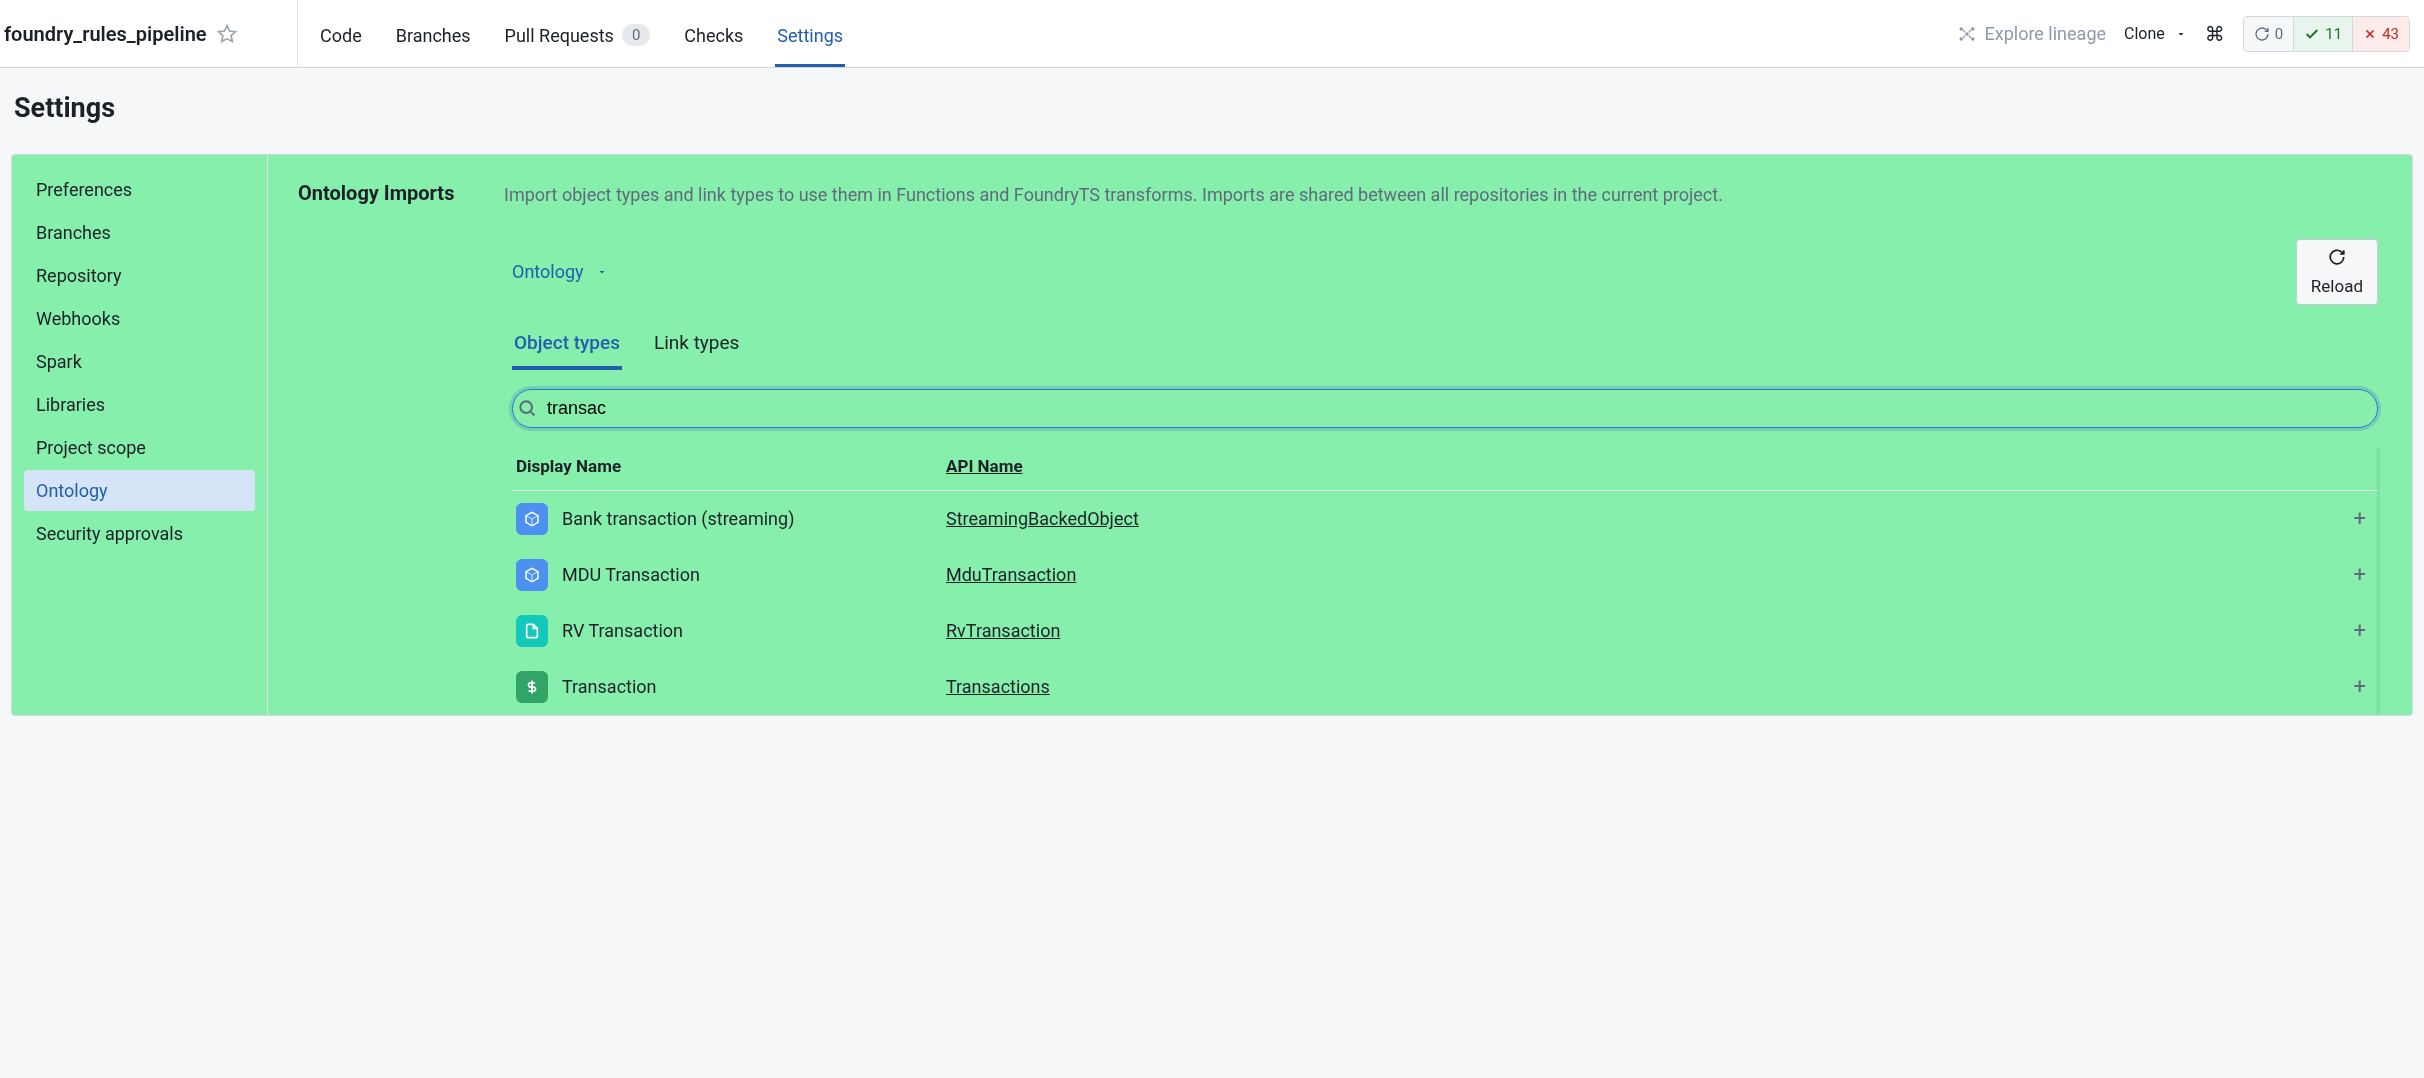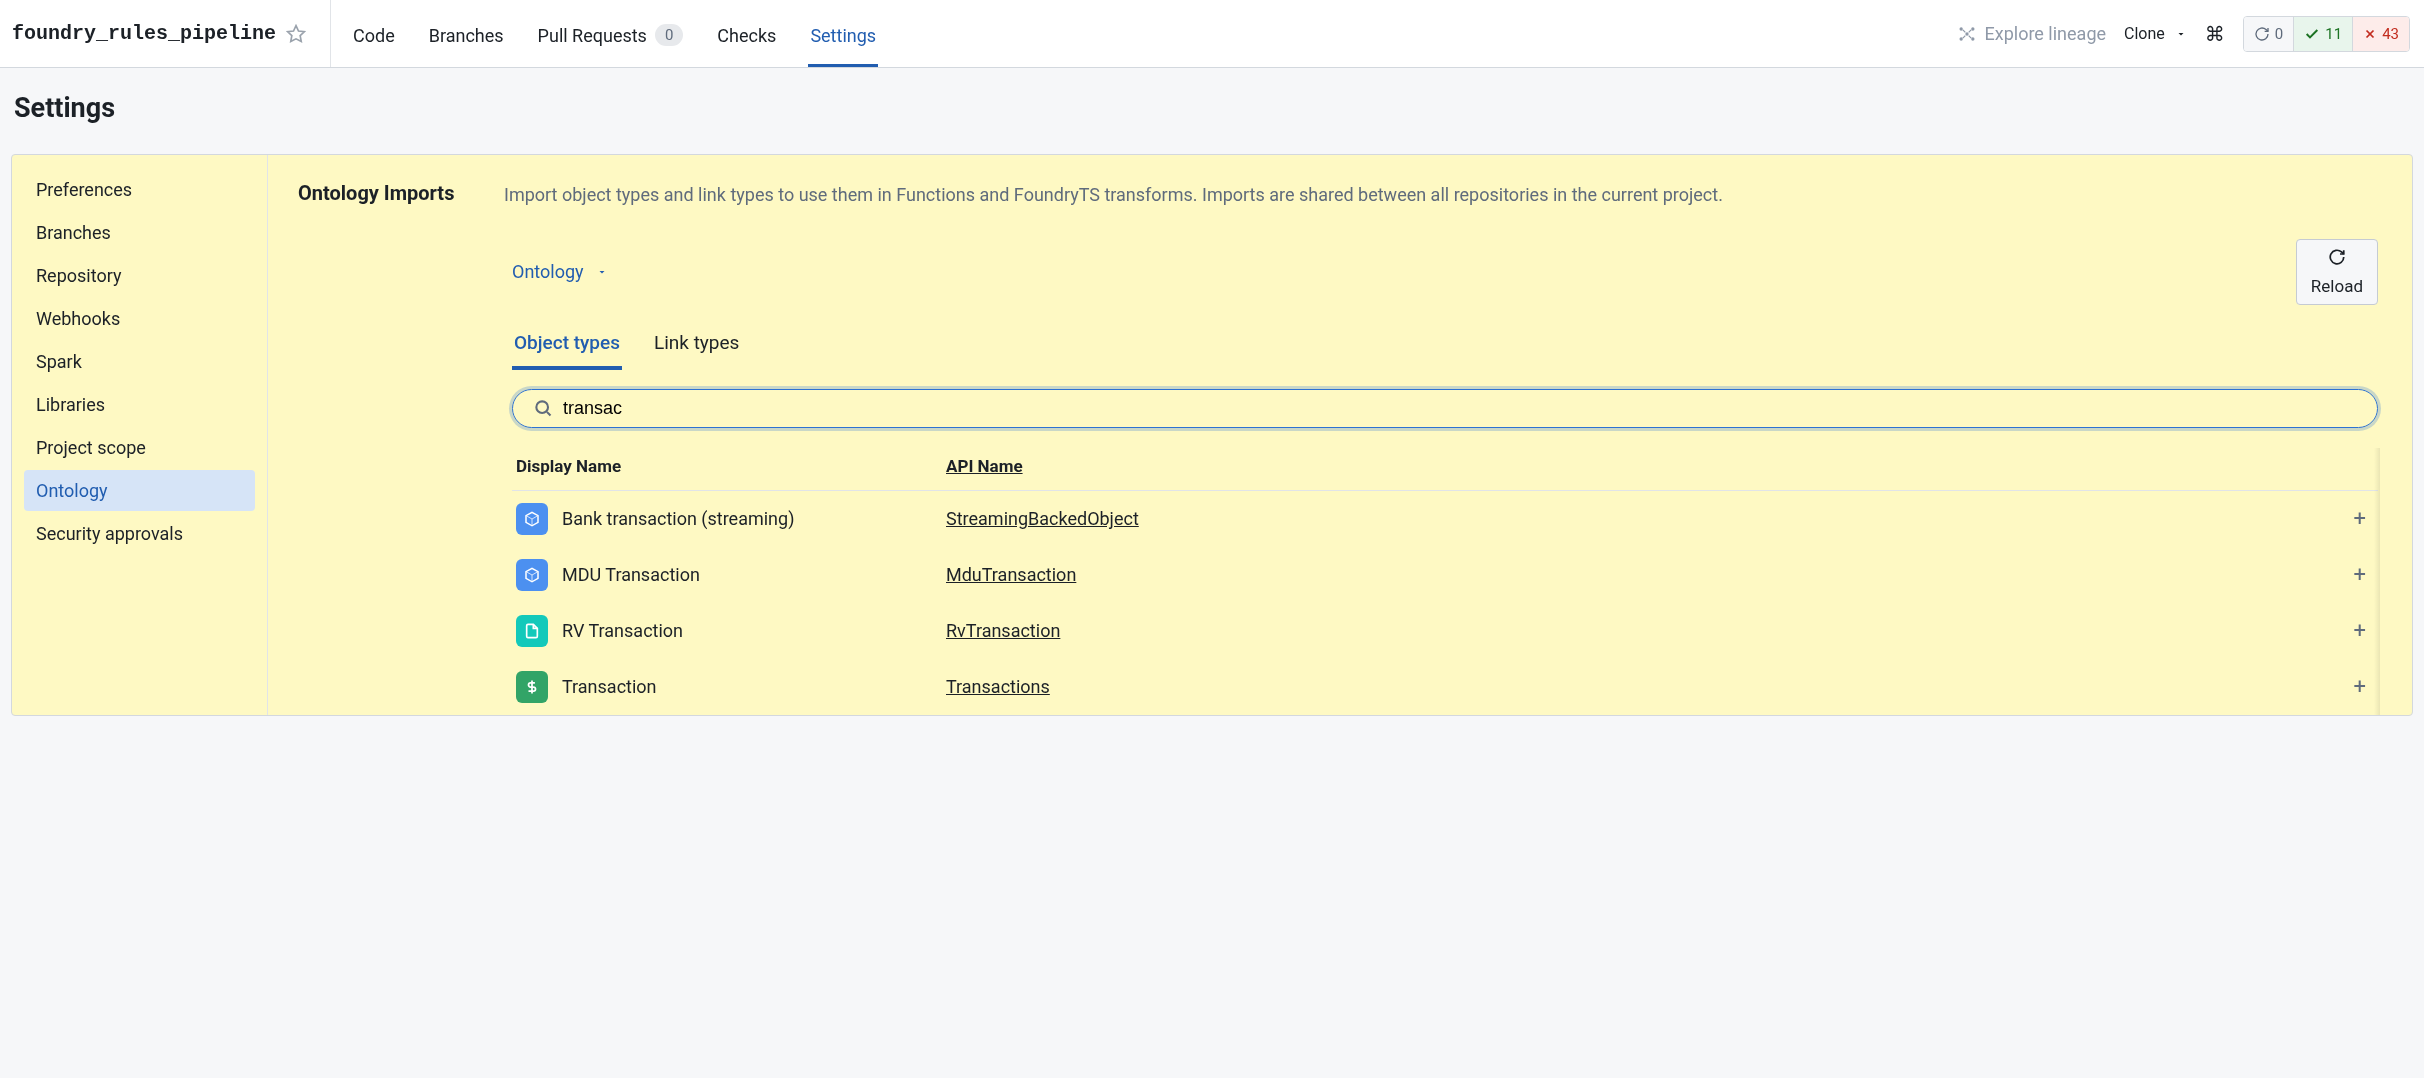--- a/index.html
+++ b/index.html
@@ -1,57 +1,57 @@
 <!DOCTYPE html>
 <html><head>
 <meta charset="utf-8">
 <style>
 * { box-sizing: border-box; margin: 0; padding: 0; }
 body { font-family: -apple-system, BlinkMacSystemFont, "Segoe UI", Roboto, Helvetica, Arial, sans-serif; font-size: 14px; color: #1c2127; background: #f6f7f9; }
 .topbar { display: flex; align-items: stretch; background: #fff; border-bottom: 1px solid #d3d8de; height: 68px; }
-.repo-name-wrap { display: flex; align-items: center; padding: 0 24px 0 12px; border-right: 1px solid #e1e4e8; min-width: 298px; font-family: Liberation Mono, monospace; }
+.repo-name-wrap { display: flex; align-items: center; padding: 0 24px 0 4px; border-right: 1px solid #e1e4e8; min-width: 298px; }
 .repo-name { font-size: 20px; font-weight: 600; color: #1c2127; margin-right: 10px; }
 .star-icon { color: #9aa2ac; }
 .top-tabs { display: flex; align-items: flex-end; padding-left: 20px; gap: 30px; flex: 1; }
 .top-tab { display: flex; align-items: center; gap: 8px; font-size: 18px; color: #1c2127; padding: 0 2px 18px 2px; border-bottom: 3px solid transparent; cursor: pointer; }
 .top-tab.active { color: #215db0; border-bottom-color: #215db0; }
 .top-tab .badge { background: #e7e9ec; color: #5f6b7c; border-radius: 12px; padding: 2px 10px; font-size: 15px; }
 .top-right { display: flex; align-items: center; gap: 18px; padding-right: 14px; }
 .explore-lineage { display: flex; align-items: center; gap: 8px; color: #8f99a8; font-size: 18px; }
 .clone-btn { display: flex; align-items: center; gap: 10px; font-size: 16px; color: #1c2127; cursor: pointer; }
 .cmd-icon { font-size: 20px; }
 .status-group { display: flex; align-items: center; border: 1px solid #d3d8de; border-radius: 4px; height: 36px; overflow: hidden; }
 .status-pill { display: flex; align-items: center; gap: 5px; padding: 0 10px; height: 100%; font-size: 15px; border-left: 1px solid #d3d8de; }
 .status-pill:first-child { border-left: none; }
 .pill-sync { background: #f6f7f9; color: #5f6b7c; }
 .pill-pass { background: #e8f5ec; color: #1d7324; }
 .pill-fail { background: #fdecea; color: #c22c1f; }
 
 .page-title-wrap { padding: 24px 14px 30px 14px; }
 .page-title { font-size: 27px; font-weight: 700; }
 
-.content-panel { margin: 0 11px 16px 11px; background: #fef9c3; border: 1px solid #d3d8de; border-radius: 4px; display: flex; min-height: 520px; }
+.content-panel { margin: 0 11px 16px 11px; background: #86efac; border: 1px solid #d3d8de; border-radius: 4px; display: flex; min-height: 520px; }
 .side-nav { width: 256px; border-right: 1px solid #e1e4e8; padding: 14px 12px; }
 .side-item { font-size: 18px; color: #1c2127; padding: 10px 12px; border-radius: 4px; cursor: pointer; margin-bottom: 2px; }
 .side-item.active { background: #d6e4f7; color: #215db0; }
 
 .main-pane { flex: 1; padding: 26px 34px 0 30px; }
 .section-header { display: flex; gap: 26px; align-items: flex-start; }
 .section-title { font-size: 20px; font-weight: 700; min-width: 180px; }
 .section-desc { font-size: 18px; color: #5f6b7c; line-height: 1.55; }
 
 .ontology-row { display: flex; align-items: center; justify-content: space-between; margin-top: 30px; padding-left: 214px; }
 .ontology-select { display: flex; align-items: center; gap: 12px; color: #215db0; font-size: 18px; cursor: pointer; }
 .reload-btn { display: flex; align-items: center; gap: 10px; border: 1px solid #c5cbd3; background: #f6f7f9; border-radius: 4px; padding: 8px 14px; font-size: 17px; cursor: pointer; flex-direction: column; }
 
 .subtabs { display: flex; gap: 30px; margin-top: 26px; padding-left: 214px; border-bottom: 1px solid transparent; }
 .subtab { font-size: 19px; padding: 0 2px 12px 2px; border-bottom: 4px solid transparent; cursor: pointer; }
 .subtab.active { color: #215db0; border-bottom-color: #215db0; font-weight: 500; }
 
-.search-wrap { margin-top: 18px; margin-left: 214px; display: flex; align-items: center; border: 1px solid #2d72d2; border-radius: 22px; box-shadow: 0 0 0 3px rgba(45,114,210,0.25); padding: 8px 20px; }
+.search-wrap { margin-top: 18px; margin-left: 214px; display: flex; align-items: center; border: 1px solid #2d72d2; border-radius: 22px; box-shadow: 0 0 0 3px rgba(45,114,210,0.25); padding: 8px 4px; }
 .search-wrap .icon { color: #5f6b7c; margin-right: 10px; }
 .search-input { border: none; outline: none; font-size: 18px; flex: 1; background: transparent; }
 
 .table { margin-top: 20px; margin-left: 214px; }
 .thead { display: flex; font-size: 17px; font-weight: 700; color: #1c2127; padding: 8px 12px 14px 4px; border-bottom: 1px solid #e1e4e8; }
 .col-display { flex: 0 0 430px; }
 .col-api { flex: 1; text-decoration: underline; }
 .col-act { flex: 0 0 40px; text-align: right; }
 .trow { display: flex; align-items: center; padding: 12px 12px 12px 4px; font-size: 18px; color: #1c2127; }
 .obj-icon { width: 32px; height: 32px; border-radius: 6px; display: flex; align-items: center; justify-content: center; margin-right: 14px; flex-shrink: 0; }

